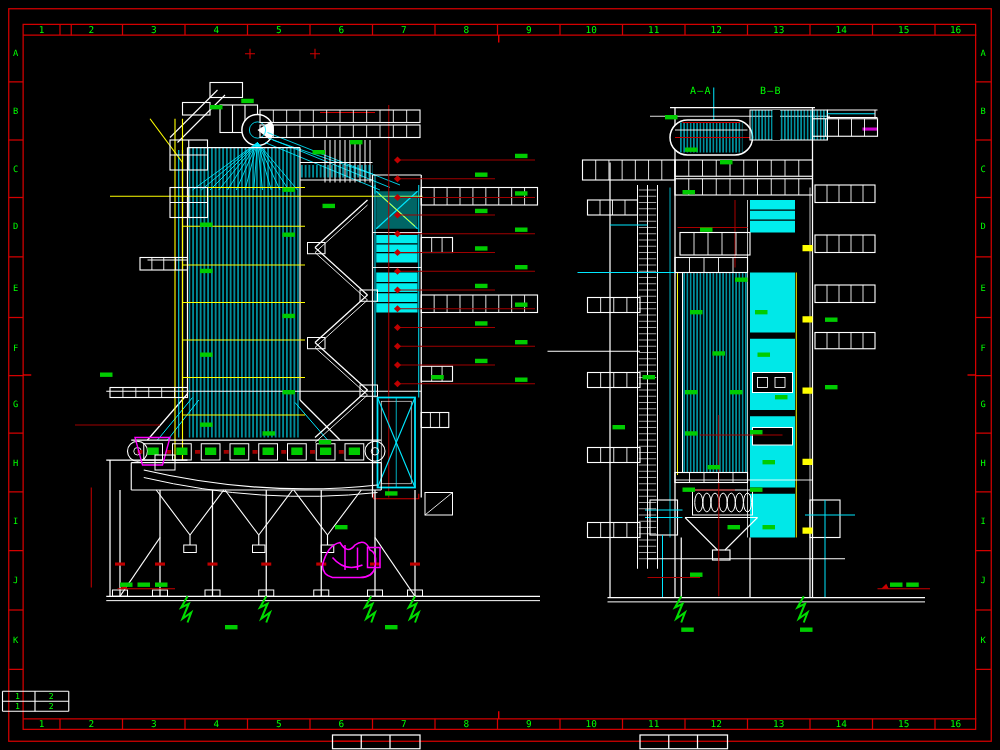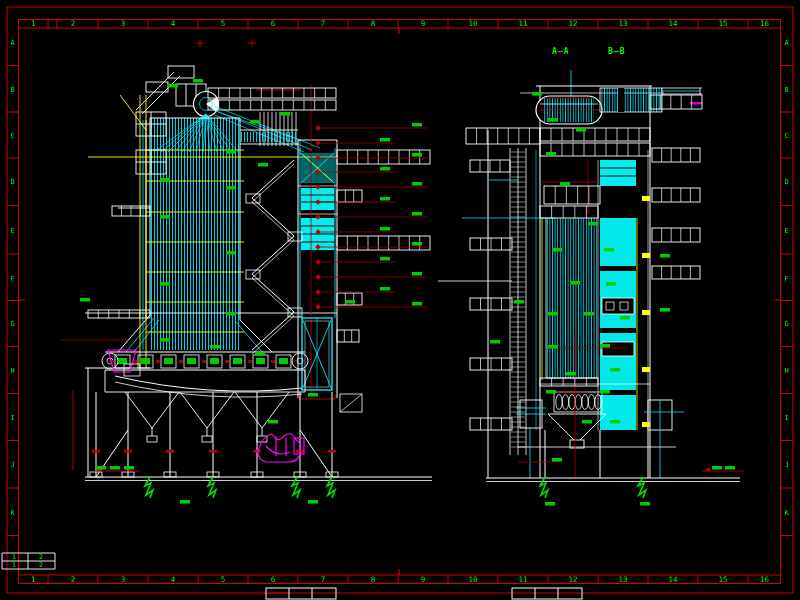--- a/index.html
+++ b/index.html
@@ -1,20 +1,20 @@
 <!DOCTYPE html>
 <html><head>
 <meta charset="utf-8">
 <style>
   html,body{margin:0;padding:0;background:#000;width:800px;height:600px;overflow:hidden;}
   #stage{position:relative;width:800px;height:600px;background:#000;
          font-family:"DejaVu Sans Mono","Liberation Mono",monospace;}
   #cad{position:absolute;left:0;top:0;}
-  .sec-label{position:absolute;color:#00ff00;font-size:8px;font-weight:bold;
-             letter-spacing:1px;font-family:"DejaVu Sans Mono","Liberation Mono",monospace;}
+  .sec-label{position:absolute;color:#00ff00;font-size:8px;font-weight:normal;
+             letter-spacing:1px;font-family:"DejaVu Sans Mono","Liberation Mono",monospace;margin-top:21px;}
 </style>
 </head>
 <body>
 
 <div id="stage">
   <svg id="cad" width="800" height="600" viewBox="0 0 800 600">
     <defs>
       <pattern id="tubes3" width="3" height="6" patternUnits="userSpaceOnUse">
         <path d="M1.5,0 V6" stroke="#00e8ff" stroke-width="0.9"></path>
       </pattern>

